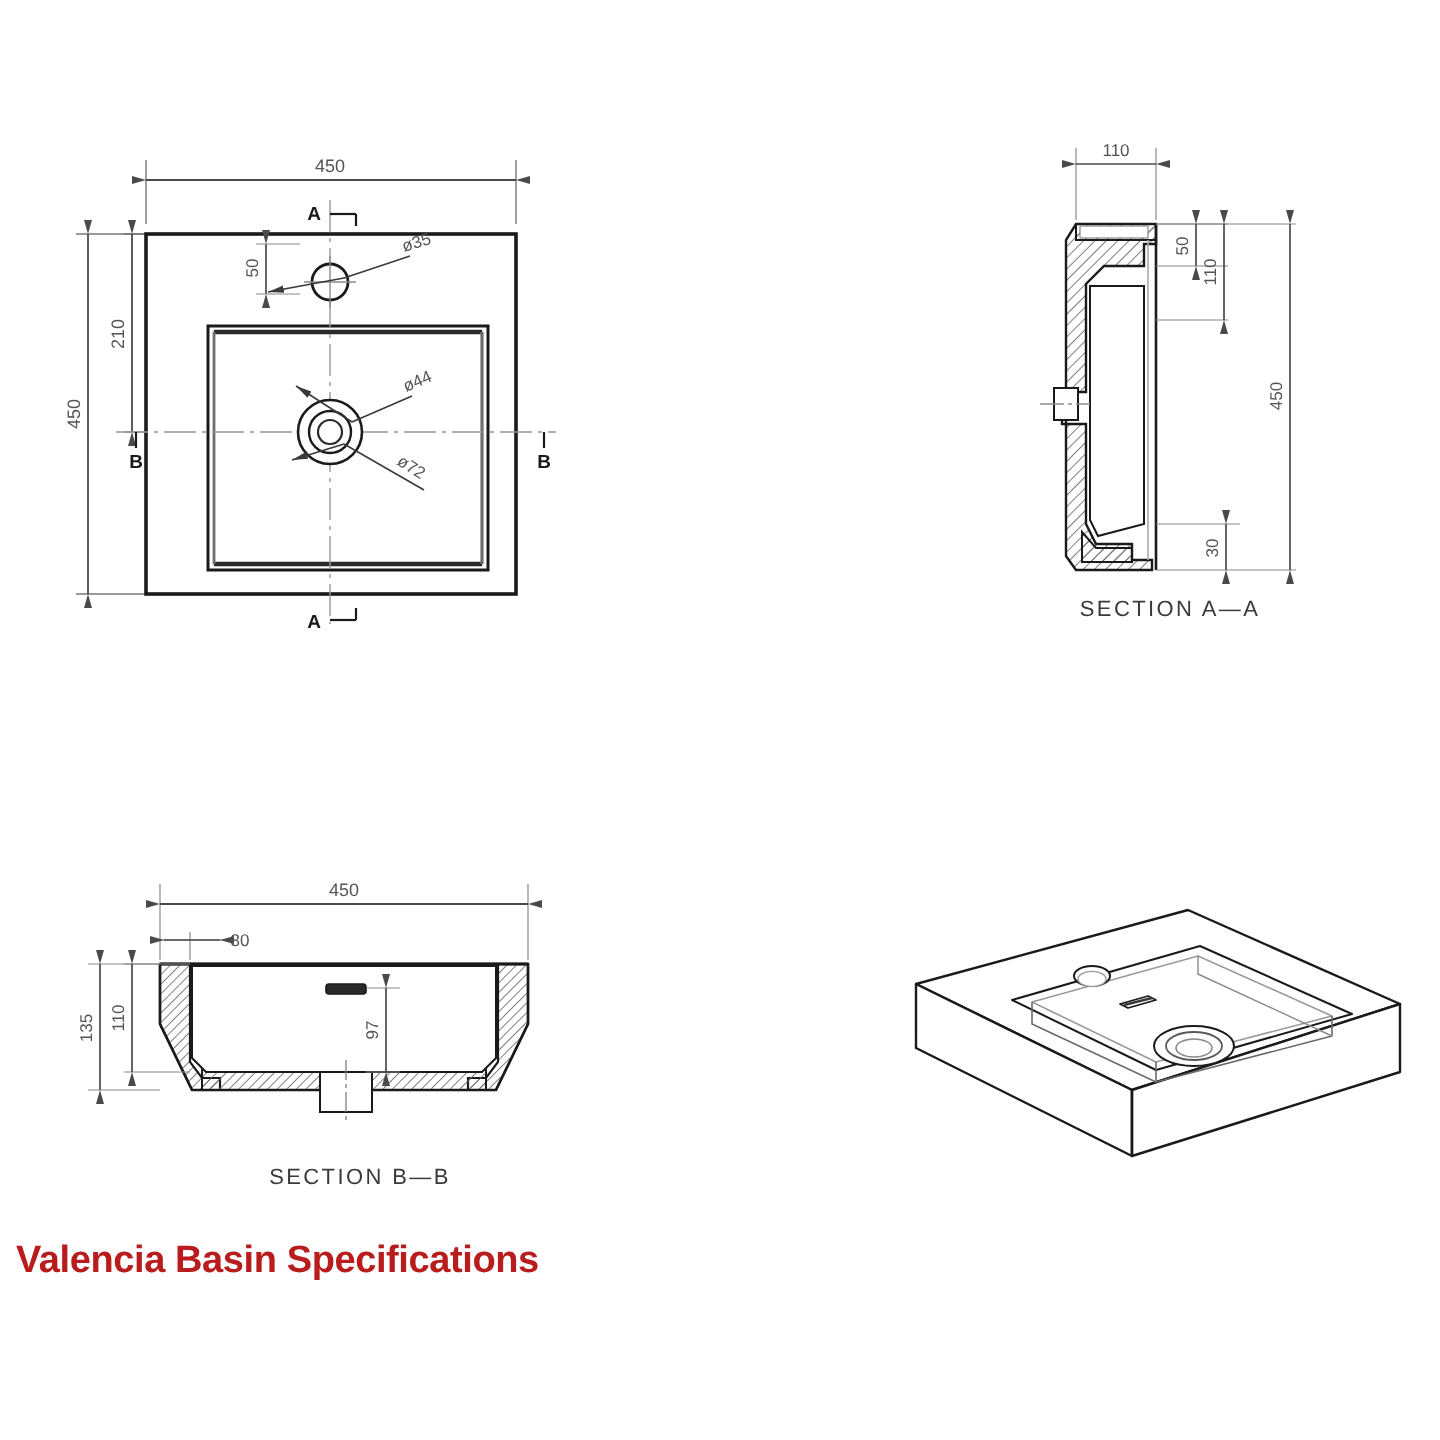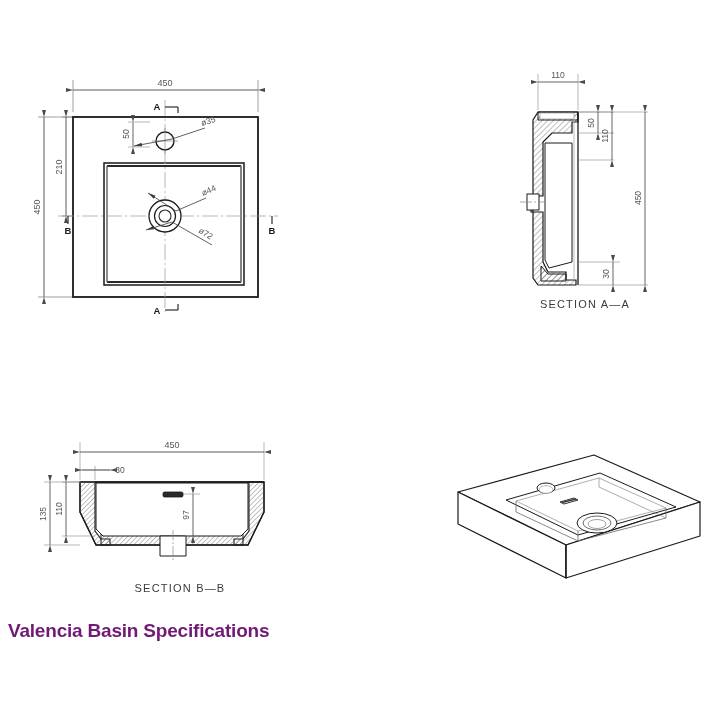--- a/index.html
+++ b/index.html
@@ -21,21 +21,21 @@
     width: 720px;
     height: 720px;
   }
   .title-text {
     position: absolute;
     left: 8px;
     top: 620px;
     font-family: "Liberation Sans", sans-serif;
     font-size: 19px;
     font-weight: bold;
-    color: #701a75;
+    color: #b91c1c;
     letter-spacing: -0.2px;
     white-space: nowrap;
   }
 </style>
 </head>
 <body>
 
 <div>
 <svg id="sheet" viewBox="0 0 720 720" xmlns="http://www.w3.org/2000/svg">
 

